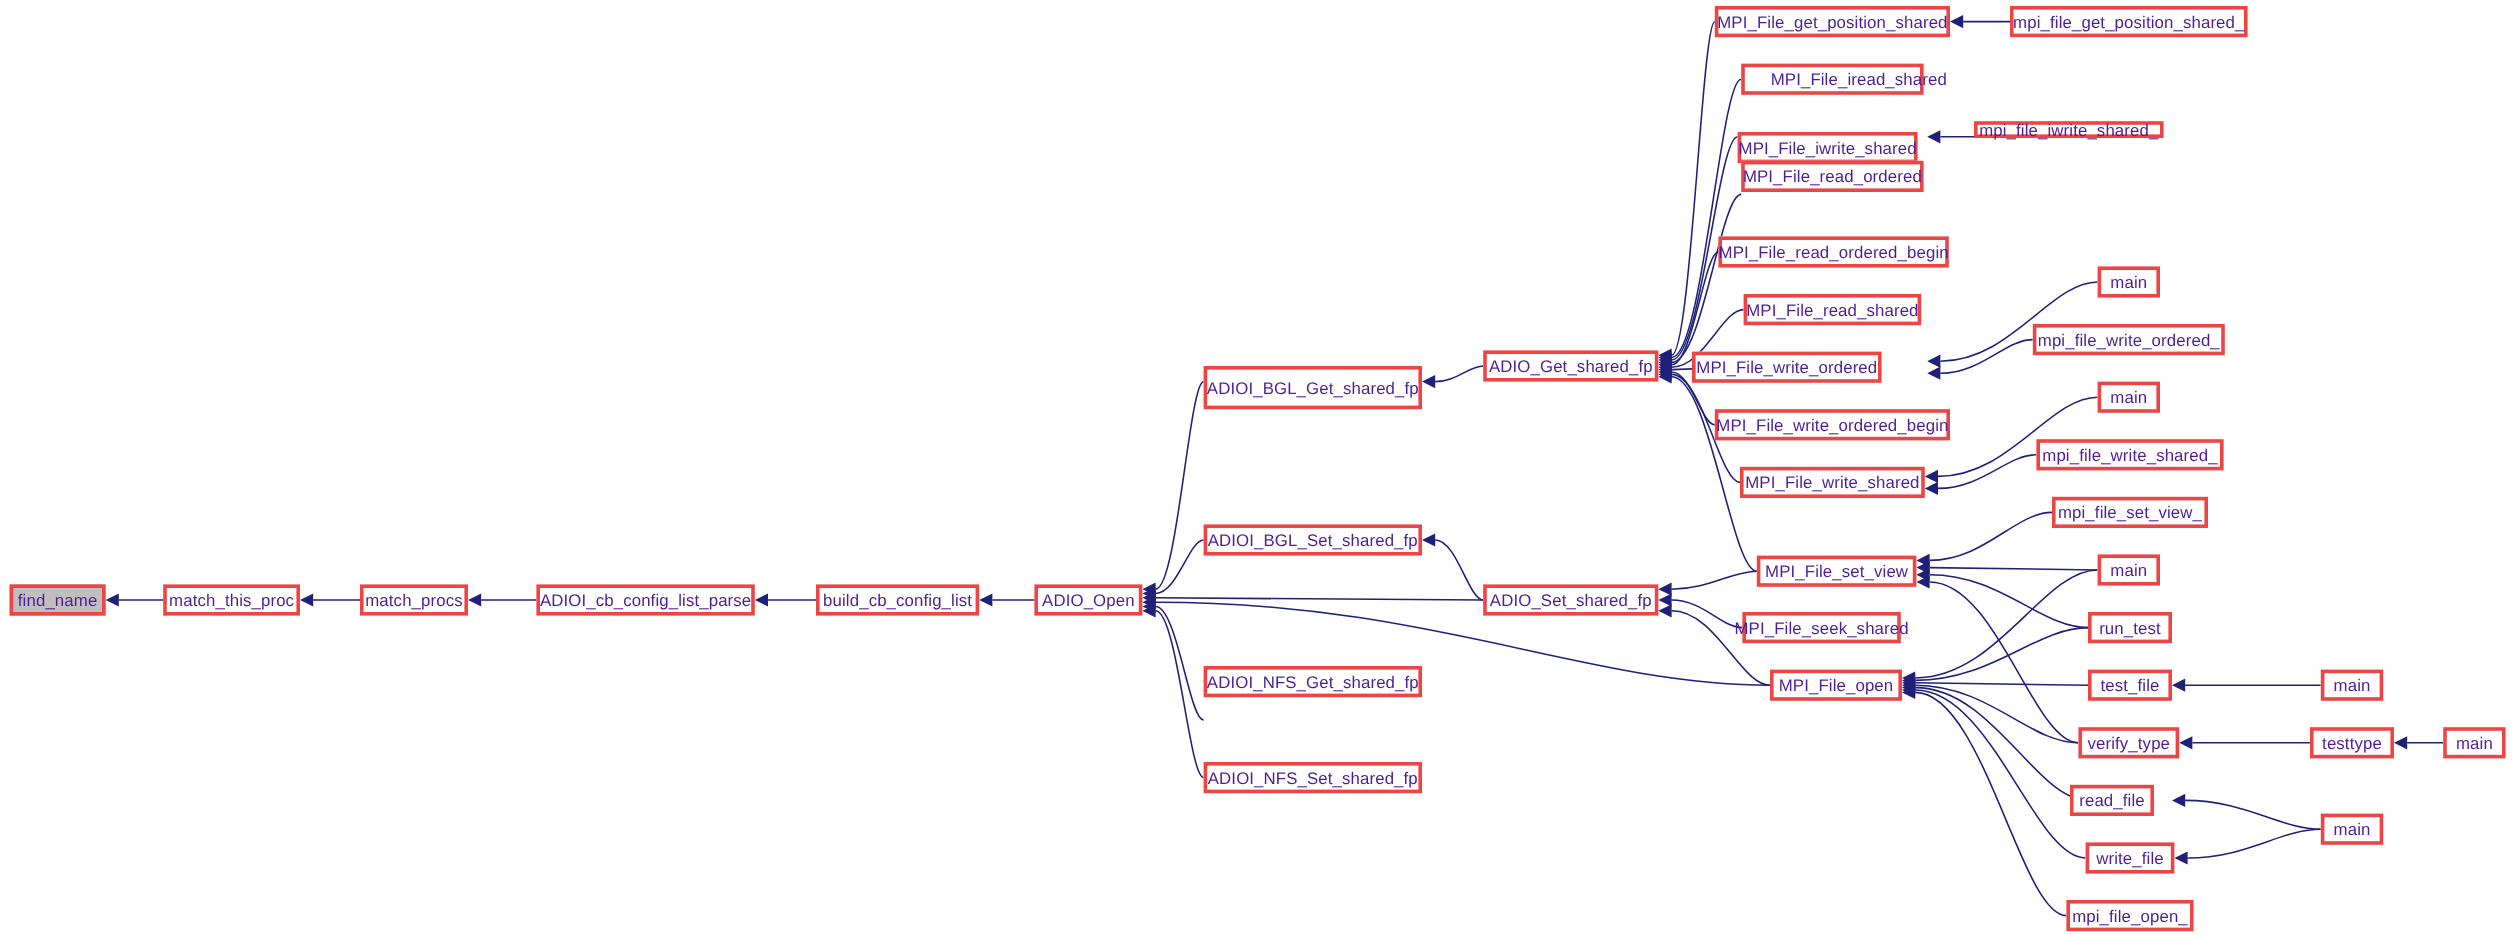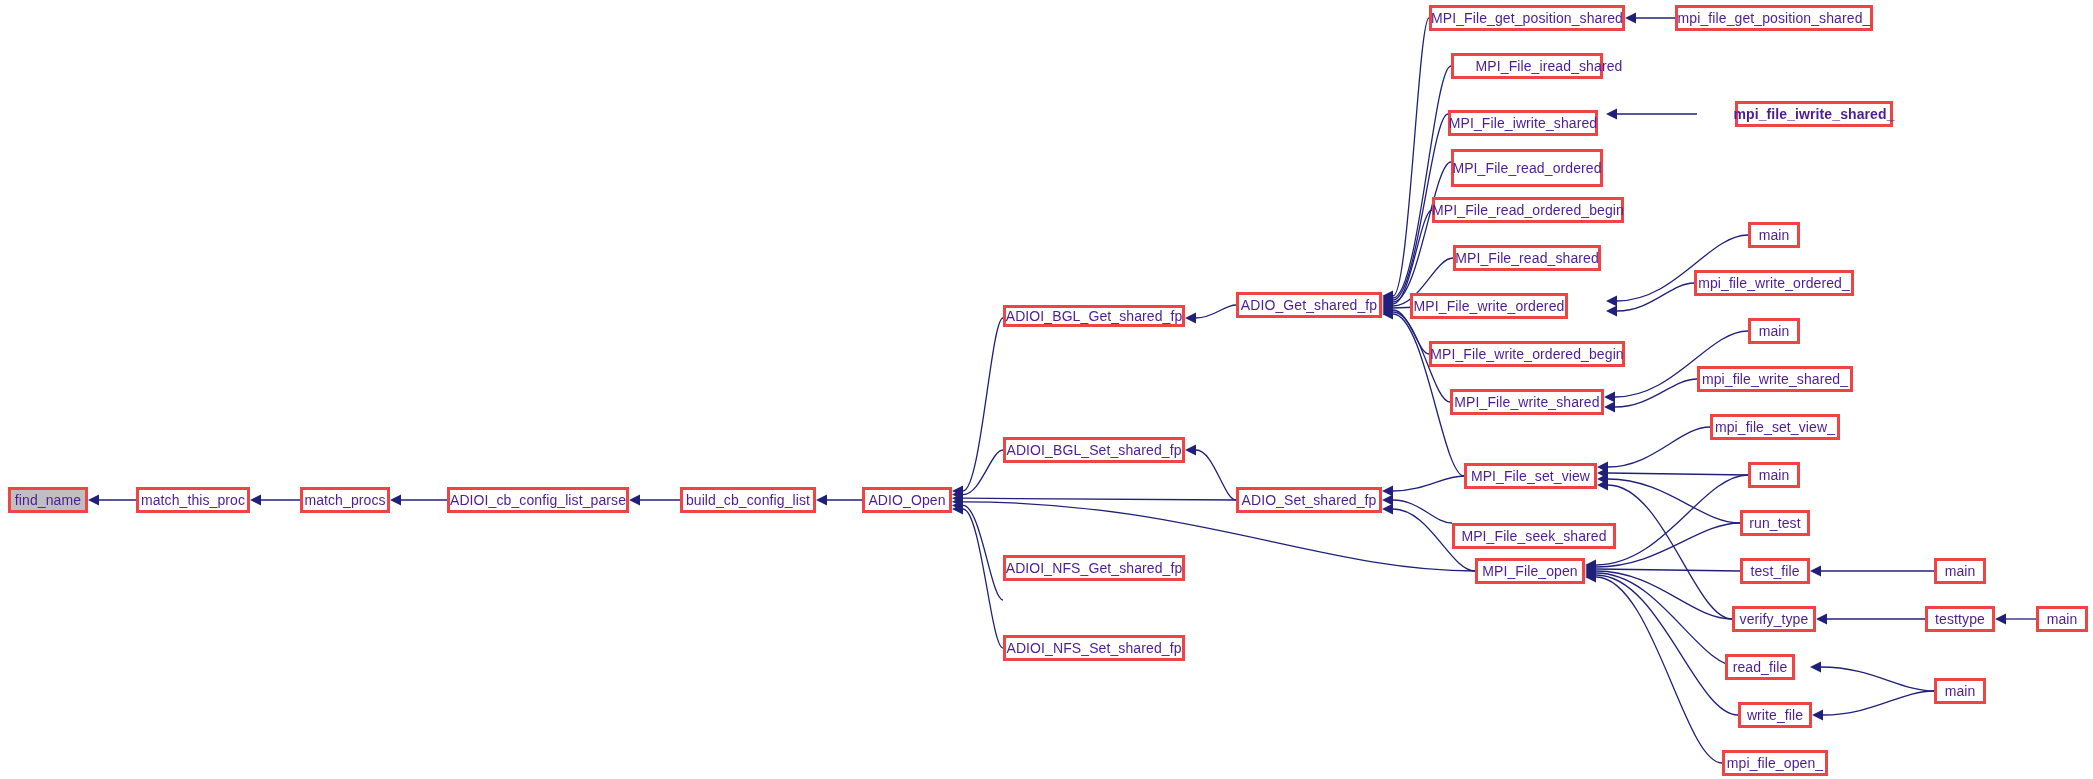--- a/index.html
+++ b/index.html
@@ -143,40 +143,40 @@
       <polygon points="1810,667 1821,661.5 1821,672.5" fill="#20207a"></polygon>
       <path d="M 1934 691 C 1900.7 691, 1872.95 715, 1823 715" fill="none" stroke="#20207a" stroke-width="1.3"></path>
       <polygon points="1812,715 1823,709.5 1823,720.5" fill="#20207a"></polygon>
     </svg>
 <div class="node current" style="left: 8px; top: 487px; width: 80px; height: 26px;">find_name</div>
     <div class="node" style="left: 136px; top: 487px; width: 114px; height: 26px;">match_this_proc</div>
     <div class="node" style="left: 300px; top: 487px; width: 90px; height: 26px;">match_procs</div>
     <div class="node" style="left: 447px; top: 487px; width: 182px; height: 26px;">ADIOI_cb_config_list_parse</div>
     <div class="node" style="left: 680px; top: 487px; width: 136px; height: 26px;">build_cb_config_list</div>
     <div class="node" style="left: 862px; top: 487px; width: 90px; height: 26px; text-align: center;">ADIO_Open</div>
-    <div class="node" style="left: 1003px; top: 305px; width: 182px; height: 22px;">ADIOI_BGL_Get_shared_fp</div>
+    <div class="node" style="left: 1003px; top: 305px; width: 182px; height: 36px;">ADIOI_BGL_Get_shared_fp</div>
     <div class="node" style="left: 1003px; top: 437px; width: 182px; height: 26px;">ADIOI_BGL_Set_shared_fp</div>
     <div class="node" style="left: 1003px; top: 555px; width: 182px; height: 26px;">ADIOI_NFS_Get_shared_fp</div>
     <div class="node" style="left: 1003px; top: 635px; width: 182px; height: 26px;">ADIOI_NFS_Set_shared_fp</div>
     <div class="node" style="left: 1236px; top: 292px; width: 146px; height: 26px;">ADIO_Get_shared_fp</div>
     <div class="node" style="left: 1236px; top: 487px; width: 146px; height: 26px;">ADIO_Set_shared_fp</div>
     <div class="node" style="left: 1429px; top: 5px; width: 196px; height: 26px;">MPI_File_get_position_shared</div>
     <div class="node" style="left: 1451px; top: 53px; width: 152px; height: 26px; padding-left: 44px;">MPI_File_iread_shared</div>
     <div class="node" style="left: 1448px; top: 110px; width: 150px; height: 26px;">MPI_File_iwrite_shared</div>
-    <div class="node" style="left: 1451px; top: 149px; width: 152px; height: 38px;">MPI_File_read_ordered</div>
+    <div class="node" style="left: 1451px; top: 134px; width: 152px; height: 26px;">MPI_File_read_ordered</div>
     <div class="node" style="left: 1432px; top: 197px; width: 192px; height: 26px;">MPI_File_read_ordered_begin</div>
     <div class="node" style="left: 1453px; top: 245px; width: 148px; height: 26px;">MPI_File_read_shared</div>
     <div class="node" style="left: 1410px; top: 293px; width: 158px; height: 26px;">MPI_File_write_ordered</div>
     <div class="node" style="left: 1429px; top: 341px; width: 196px; height: 26px;">MPI_File_write_ordered_begin</div>
     <div class="node" style="left: 1450px; top: 389px; width: 154px; height: 26px;">MPI_File_write_shared</div>
     <div class="node" style="left: 1464px; top: 463px; width: 133px; height: 26px;">MPI_File_set_view</div>
-    <div class="node" style="left: 1452px; top: 510px; width: 164px; height: 26px; margin-top: 13px;">MPI_File_seek_shared</div>
+    <div class="node" style="left: 1452px; top: 510px; width: 132px; height: 26px;">MPI_File_seek_shared</div>
     <div class="node" style="left: 1475px; top: 558px; width: 110px; height: 26px;">MPI_File_open</div>
     <div class="node" style="left: 1675px; top: 5px; width: 198px; height: 26px;">mpi_file_get_position_shared_</div>
-    <div class="node" style="left: 1735px; top: 101px; width: 158px; height: 26px; font-weight: bold;">mpi_file_iwrite_shared_</div>
+    <div class="node" style="left: 1645px; top: 101px; width: 158px; height: 14px;">mpi_file_iwrite_shared_</div>
     <div class="node" style="left: 1748px; top: 222px; width: 52px; height: 26px;">main</div>
     <div class="node" style="left: 1694px; top: 270px; width: 160px; height: 26px;">mpi_file_write_ordered_</div>
     <div class="node" style="left: 1748px; top: 318px; width: 52px; height: 26px;">main</div>
     <div class="node" style="left: 1697px; top: 366px; width: 156px; height: 26px;">mpi_file_write_shared_</div>
     <div class="node" style="left: 1710px; top: 414px; width: 130px; height: 26px;">mpi_file_set_view_</div>
     <div class="node" style="left: 1748px; top: 462px; width: 52px; height: 26px;">main</div>
     <div class="node" style="left: 1740px; top: 510px; width: 70px; height: 26px;">run_test</div>
     <div class="node" style="left: 1740px; top: 558px; width: 70px; height: 26px;">test_file</div>
     <div class="node" style="left: 1732px; top: 606px; width: 84px; height: 26px;">verify_type</div>
     <div class="node" style="left: 1725px; top: 654px; width: 70px; height: 26px;">read_file</div>

